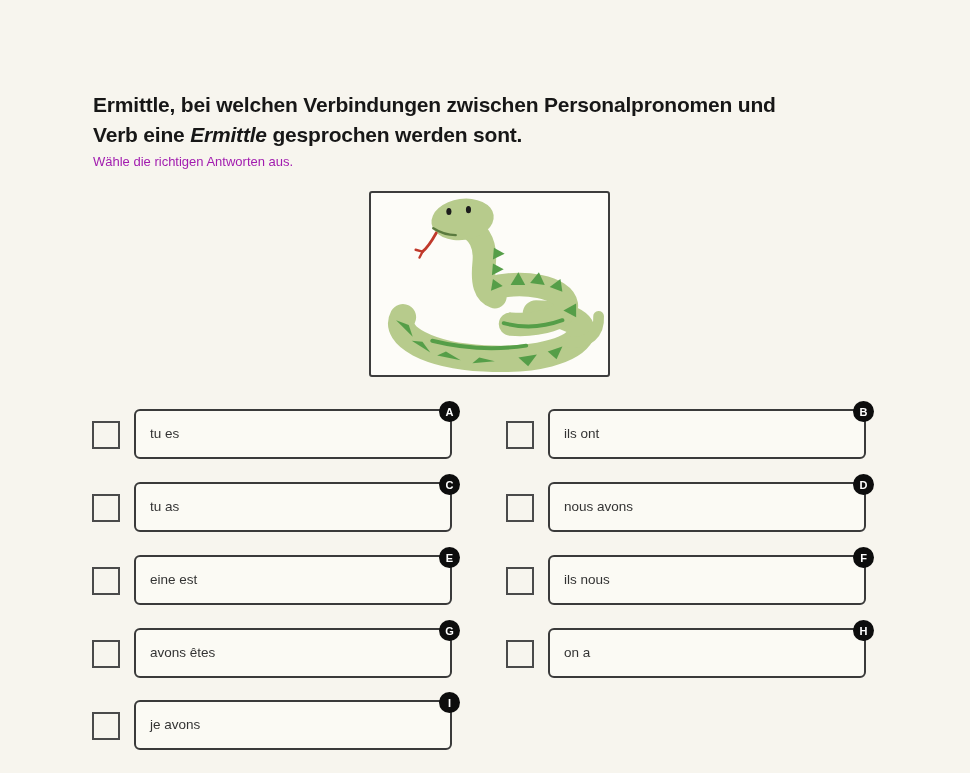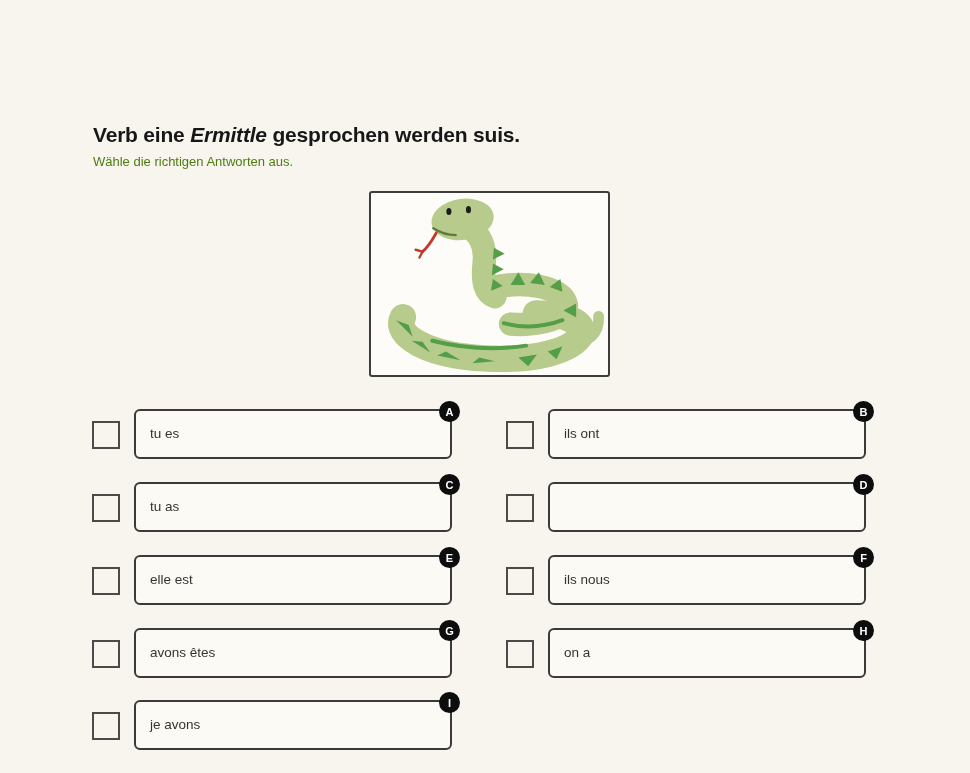--- a/index.html
+++ b/index.html
@@ -10,21 +10,21 @@
   }
   
   .title{
     position:absolute;left:93px;top:90px;width:830px;
     font-size:21px;font-weight:bold;line-height:30px;
     color:#171717;letter-spacing:-0.2px;
   }
   .title i{font-style:italic;}
   .subtitle{
     position:absolute;left:93px;top:154px;
-    font-size:13px;color:#4d7c0f;
+    font-size:13px;color:#a21caf;
   }
   
   .image-frame{
     position:absolute;left:369px;top:191px;width:241px;height:186px;
     background:#fdfcf8;border:2px solid #3d3d3d;border-radius:3px;
     box-sizing:border-box;
   }
   .image-frame svg{display:block;width:100%;height:100%;}
   .sk-body-s{stroke:var(--c-body);fill:none;stroke-linecap:round;}
   .sk-body-f{fill:var(--c-body);}
@@ -59,22 +59,22 @@
     position:absolute;right:-10px;top:-10px;width:21px;height:21px;
     background:#0d0d0d;border-radius:50%;
     color:#ffffff;font-size:11px;font-weight:bold;
     display:flex;align-items:center;justify-content:center;
   }
 </style>
 </head>
 <body>
 
 <div class="title">
-  <br>
-  <span>Verb eine </span><i>Ermittle</i><span> gesprochen werden suis.</span>
+  <span>Ermittle, bei welchen Verbindungen zwischen Personalpronomen und</span><br>
+  <span>Verb eine </span><i>Ermittle</i><span> gesprochen werden sont.</span>
 </div>
 <div class="subtitle">Wähle die richtigen Antworten aus.</div>
 
 <div class="image-frame">
   <svg viewBox="0 0 241 186" aria-hidden="true">
 
     <path class="sk-body-s" stroke-width="27" d="M 32 127 C 22 146, 58 166, 115 169 C 168 172, 205 161, 214 145 C 220 133, 198 123, 168 123"></path>
 
     <path class="sk-body-s" stroke-width="11" d="M 200 152 C 222 155, 233 143, 232 126"></path>
 
@@ -132,28 +132,29 @@
   <span class="checkbox" role="checkbox" aria-checked="false"></span>
   <div class="answer-box">
     <span class="answer-label">tu as</span>
     <span class="badge">C</span>
   </div>
 </div>
 
 <div class="option col-r row-1">
   <span class="checkbox" role="checkbox" aria-checked="false"></span>
   <div class="answer-box">
+    <span class="answer-label">nous avons</span>
     <span class="badge">D</span>
   </div>
 </div>
 
 <div class="option col-l row-2">
   <span class="checkbox" role="checkbox" aria-checked="false"></span>
   <div class="answer-box">
-    <span class="answer-label">elle est</span>
+    <span class="answer-label">eine est</span>
     <span class="badge">E</span>
   </div>
 </div>
 
 <div class="option col-r row-2">
   <span class="checkbox" role="checkbox" aria-checked="false"></span>
   <div class="answer-box">
     <span class="answer-label">ils nous</span>
     <span class="badge">F</span>
   </div>

